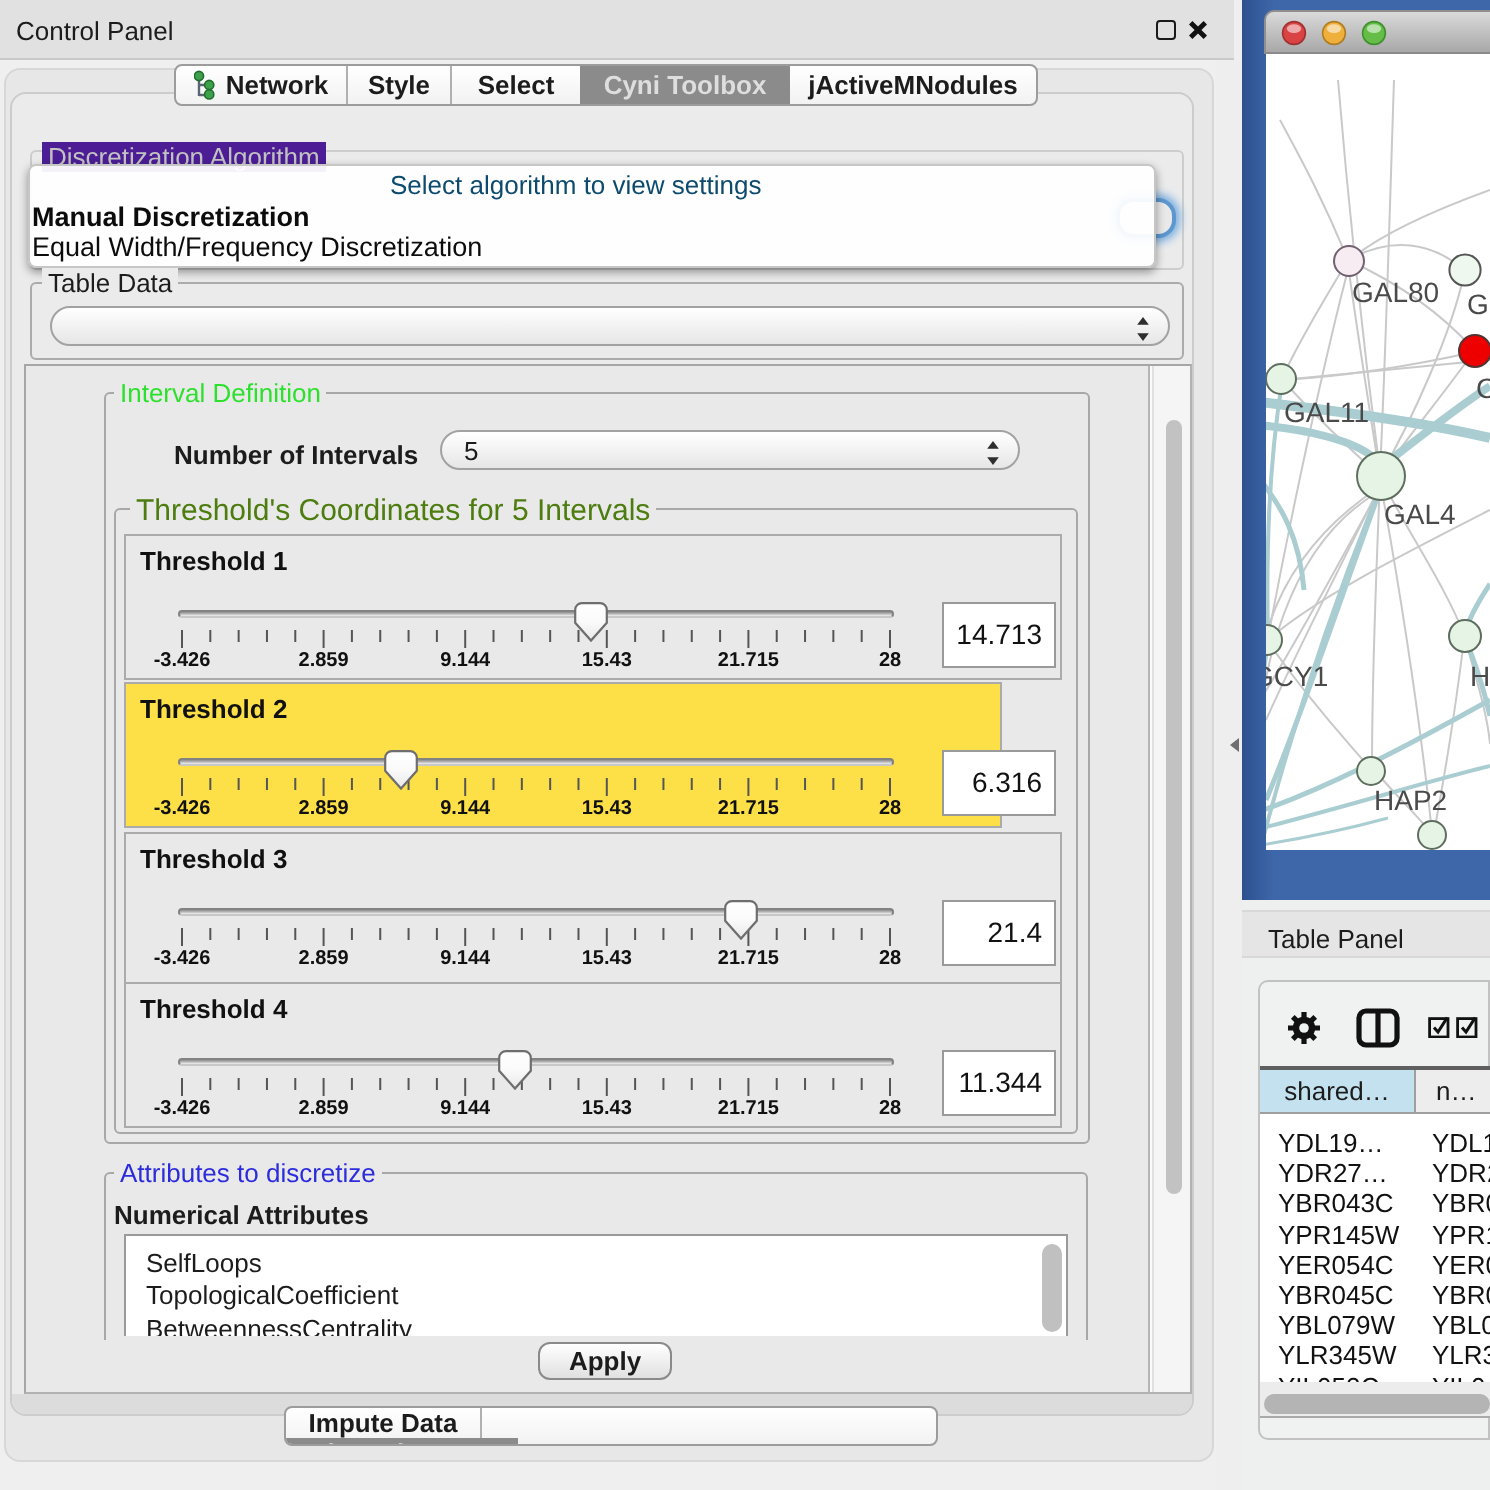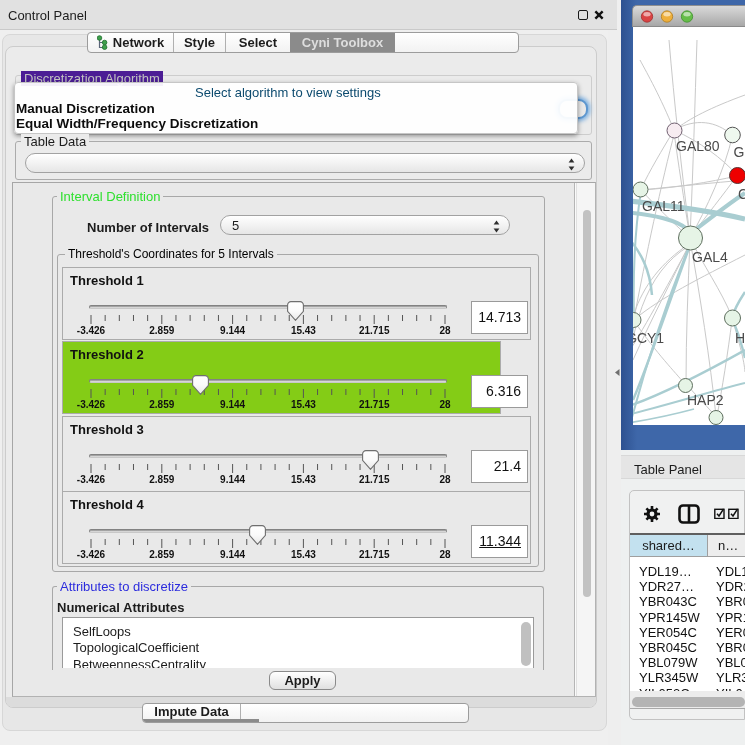--- a/index.html
+++ b/index.html
@@ -31,31 +31,32 @@
   <div style="width:86px; display:flex; align-items:center; justify-content:center; border-right:1px solid #b0b0b0; font-size:13px; font-weight:bold; color:#1c1c1c;">
     <svg width="12" height="15" viewBox="0 0 12 15" style="margin-right:4px;">
       <path d="M2.5 3 V13 M2.5 7.5 H6.5 M2.5 12.5 H6.5" stroke="#5a6578" stroke-width="1.2" fill="none"></path>
       <circle cx="2.5" cy="3" r="2.3" fill="#3fa04c" stroke="#1e6e2c" stroke-width="0.8"></circle>
       <circle cx="7.6" cy="7.5" r="2.3" fill="#3fa04c" stroke="#1e6e2c" stroke-width="0.8"></circle>
       <circle cx="7.6" cy="12.2" r="2.3" fill="#3fa04c" stroke="#1e6e2c" stroke-width="0.8"></circle>
     </svg>Network</div>
   <div style="width:52px; display:flex; align-items:center; justify-content:center; border-right:1px solid #b0b0b0; font-size:13px; font-weight:bold; color:#1c1c1c;">Style</div>
   <div style="width:64px; display:flex; align-items:center; justify-content:center; font-size:13px; font-weight:bold; color:#1c1c1c;">Select</div>
   <div style="width:105px; display:flex; align-items:center; justify-content:center; font-size:13px; font-weight:bold; background:#8b8b8b; color:#dedede;">Cyni Toolbox</div>
+  <div style="flex:1; display:flex; align-items:center; justify-content:center; font-size:13px; font-weight:bold; color:#1c1c1c;">jActiveMNodules</div>
 </div>
 
 <div class="abs" style="left:15px; top:75px; width:577px; height:60px; border:1px solid #cdcdcd; border-radius:3px;"></div>
 <div class="abs" style="left:21px; top:71px; font-size:13px; color:#c2c2c2; background:#4c1d95; padding:0 3px;">Discretization Algorithm</div>
 
 <div class="abs" style="left:558px; top:99px; width:30px; height:20px; border-radius:9px; background:#e9e9e9; border:2px solid #5e97cf; box-shadow:0 0 4px 2px #79aee0;"></div>
 
 <div class="abs" style="left:14px; top:82px; width:564px; height:52px; background:rgba(255,255,255,0.94); border:1px solid #c6c6c6; border-radius:4px; box-shadow:0 2px 5px rgba(0,0,0,0.4);"></div>
 <div class="abs" style="left:195px; top:85px; font-size:13px; color:#0c4a6e;">Select algorithm to view settings</div>
 <div class="abs bold" style="left:16px; top:101px; font-size:13.5px; color:#0c0c0c;">Manual Discretization</div>
-<div class="abs" style="left:16px; top:116px; font-size:13.5px; color:#0c0c0c;font-weight:bold;">Equal Width/Frequency Discretization</div>
+<div class="abs" style="left:16px; top:116px; font-size:13.5px; color:#0c0c0c;">Equal Width/Frequency Discretization</div>
 
 <div class="abs" style="left:15px; top:141px; width:577px; height:39px; border:1px solid #ababab; border-radius:3px;"></div>
 <div class="abs t13" style="left:21px; top:134px; background:#ebebeb; padding:0 3px;">Table Data</div>
 <div class="abs" style="left:25px; top:153px; width:560px; height:20px; border:1px solid #a2a2a2; border-radius:10px; background:linear-gradient(#ffffff,#e6e6e6);">
   <svg class="abs" style="right:9px; top:3.5px;" width="7" height="13" viewBox="0 0 7 13">
     <path d="M3.5 0.5 L6.4 4.4 H0.6 Z" fill="#2e2e2e"></path>
     <path d="M3.5 12.5 L6.4 8.6 H0.6 Z" fill="#2e2e2e"></path>
   </svg>
 </div>
 
@@ -74,21 +75,21 @@
 <div class="abs bold t13" style="left:87px; top:220px;">Number of Intervals</div>
 <div class="abs" style="left:220px; top:215px; width:290px; height:20px; border:1px solid #a2a2a2; border-radius:10px; background:linear-gradient(#ffffff,#e6e6e6);">
   <div class="abs t13" style="left:11px; top:2px;">5</div>
   <svg class="abs" style="right:9px; top:3.5px;" width="7" height="13" viewBox="0 0 7 13">
     <path d="M3.5 0.5 L6.4 4.4 H0.6 Z" fill="#2e2e2e"></path>
     <path d="M3.5 12.5 L6.4 8.6 H0.6 Z" fill="#2e2e2e"></path>
   </svg>
 </div>
 
 <div class="abs" style="left:57px; top:254px; width:482px; height:313px; border:1px solid #a8a8a8; border-radius:3px;"></div>
-<div class="abs" style="left:65px; top:247px; font-size:12px; color:#000000; background:#e9e9e9; padding:0 3px;">Threshold's Coordinates for 5 Intervals</div>
+<div class="abs" style="left:65px; top:247px; font-size:15px; color:#4d7c0f; background:#e9e9e9; padding:0 3px;">Threshold's Coordinates for 5 Intervals</div>
 
 <div id="thresholds">
     <div class="abs" style="left:62px; top:267px; width:469px; height:73px; border:1px solid #ababab; background:#e9e9e9;">
       <div class="bold" style="position:absolute; left:7px; top:5px; font-size:13px; color:#111;">Threshold 1</div>
       <div style="position:absolute; left:26px; top:37px; width:358px; height:4px; border:1px solid #828282; border-bottom-color:#c8c8c8; border-radius:3px; background:linear-gradient(#8e8e8e 0%,#b5b5b5 45%,#f2f2f2 100%);"></div>
       <svg style="position:absolute; left:0; top:47px;" width="400" height="10" viewBox="0 0 400 10">
         <line x1="28" y1="0" x2="28" y2="9" stroke="#555" stroke-width="1"></line>
         <line x1="42.16" y1="0" x2="42.16" y2="6" stroke="#555" stroke-width="1"></line>
         <line x1="56.32" y1="0" x2="56.32" y2="6" stroke="#555" stroke-width="1"></line>
         <line x1="70.48" y1="0" x2="70.48" y2="6" stroke="#555" stroke-width="1"></line>
@@ -126,21 +127,21 @@
           <linearGradient id="g267" x1="0" y1="0" x2="0" y2="1">
        <stop offset="0" stop-color="#ffffff"></stop>
             <stop offset="0.5" stop-color="#fafafa"></stop>
             <stop offset="1" stop-color="#e8e8e8"></stop>
           </linearGradient>
         </defs>
      <path d="M4 0.6 H13 A3.3 3.3 0 0 1 16.4 3.9 V10.4 L8.5 19.3 L0.6 10.4 V3.9 A3.3 3.3 0 0 1 4 0.6 Z" fill="url(#g267)" stroke="#6e6e6e" stroke-width="1.1"></path>
    </svg>
       <div style="position:absolute; left:408px; top:33px; width:57px; height:33px; background:#fff; border:1px solid #9a9a9a; font-size:14px; color:#111; text-align:right; padding-right:6px; line-height:31px;">14.713</div>
     </div>
-    <div class="abs" style="left:62px; top:341px; width:439px; height:73px; border:1px solid #ababab; background:#84cc16;">
+    <div class="abs" style="left:62px; top:341px; width:439px; height:73px; border:1px solid #ababab; background:#fde047;">
       <div class="bold" style="position:absolute; left:7px; top:5px; font-size:13px; color:#111;">Threshold 2</div>
       <div style="position:absolute; left:26px; top:37px; width:358px; height:4px; border:1px solid #828282; border-bottom-color:#c8c8c8; border-radius:3px; background:linear-gradient(#8e8e8e 0%,#b5b5b5 45%,#f2f2f2 100%);"></div>
       <svg style="position:absolute; left:0; top:47px;" width="400" height="10" viewBox="0 0 400 10">
         <line x1="28" y1="0" x2="28" y2="9" stroke="#555" stroke-width="1"></line>
         <line x1="42.16" y1="0" x2="42.16" y2="6" stroke="#555" stroke-width="1"></line>
         <line x1="56.32" y1="0" x2="56.32" y2="6" stroke="#555" stroke-width="1"></line>
         <line x1="70.48" y1="0" x2="70.48" y2="6" stroke="#555" stroke-width="1"></line>
         <line x1="84.64" y1="0" x2="84.64" y2="6" stroke="#555" stroke-width="1"></line>
         <line x1="98.8" y1="0" x2="98.8" y2="9" stroke="#555" stroke-width="1"></line>
         <line x1="112.96000000000001" y1="0" x2="112.96000000000001" y2="6" stroke="#555" stroke-width="1"></line>
@@ -271,21 +272,21 @@
       <svg style="position:absolute; left:185.87752179723796px; top:33px;" width="17" height="20" viewBox="0 0 17 20">
      <defs>
           <linearGradient id="g491" x1="0" y1="0" x2="0" y2="1">
        <stop offset="0" stop-color="#ffffff"></stop>
             <stop offset="0.5" stop-color="#fafafa"></stop>
             <stop offset="1" stop-color="#e8e8e8"></stop>
           </linearGradient>
         </defs>
      <path d="M4 0.6 H13 A3.3 3.3 0 0 1 16.4 3.9 V10.4 L8.5 19.3 L0.6 10.4 V3.9 A3.3 3.3 0 0 1 4 0.6 Z" fill="url(#g491)" stroke="#6e6e6e" stroke-width="1.1"></path>
    </svg>
-      <div style="position:absolute; left:408px; top:33px; width:57px; height:33px; background:#fff; border:1px solid #9a9a9a; font-size:14px; color:#111; text-align:right; padding-right:6px; line-height:31px;text-decoration:underline;">11.344</div>
+      <div style="position:absolute; left:408px; top:33px; width:57px; height:33px; background:#fff; border:1px solid #9a9a9a; font-size:14px; color:#111; text-align:right; padding-right:6px; line-height:31px;">11.344</div>
     </div>
   </div>
 
 <div class="abs" style="left:52px; top:586px; width:492px; height:84px; border:1px solid #a8a8a8; border-top-left-radius:3px; border-top-right-radius:3px; border-bottom:none;"></div>
 <div class="abs" style="left:57px; top:579px; font-size:13px; color:#2c2cdd; background:#e9e9e9; padding:0 3px;">Attributes to discretize</div>
 <div class="abs bold t13" style="left:57px; top:600px;">Numerical Attributes</div>
 <div class="abs" style="left:62px; top:617px; width:472px; height:51px; background:#ffffff; border:1px solid #9a9a9a; border-bottom:none; overflow:hidden;">
   <div class="t13" style="position:absolute; left:10px; top:6px;">SelfLoops</div>
   <div class="t13" style="position:absolute; left:10px; top:22px;">TopologicalCoefficient</div>
   <div class="t13" style="position:absolute; left:10px; top:39px;">BetweennessCentrality</div>

